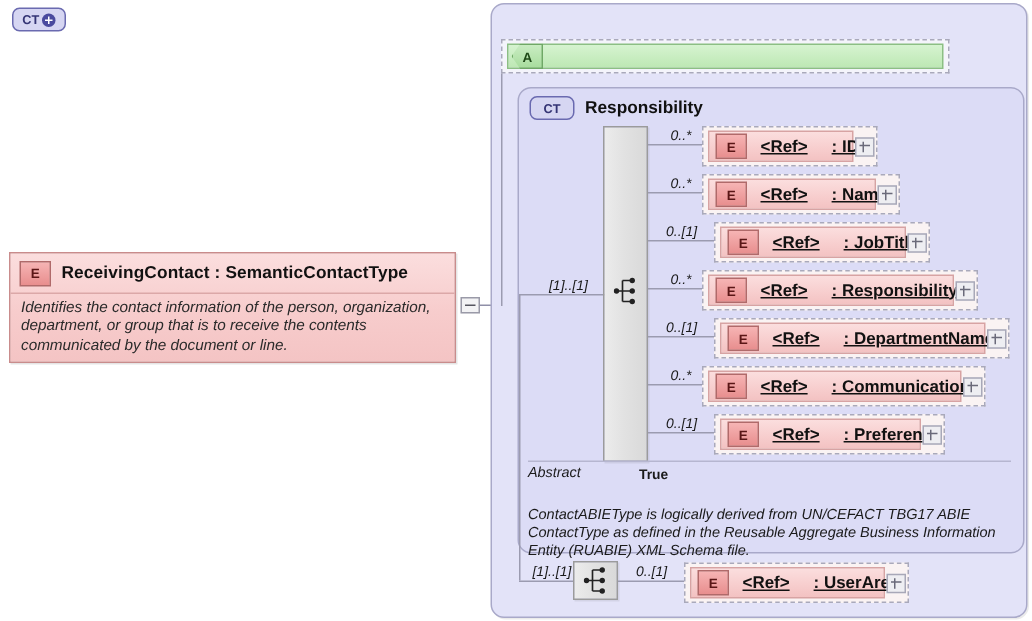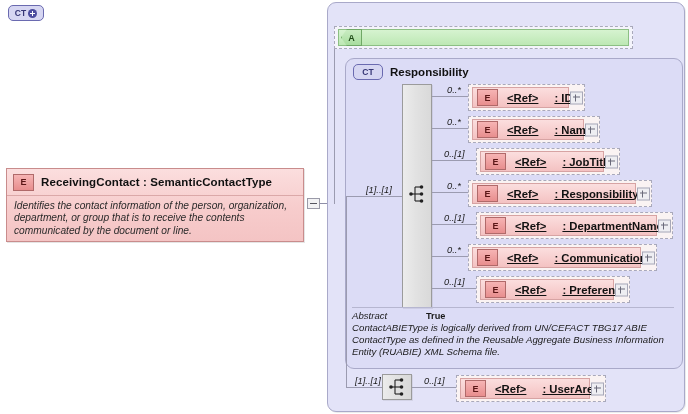--- a/index.html
+++ b/index.html
@@ -243,21 +243,21 @@
   .abstract-row {
     left: 352px; top: 307px; width: 322px; height: 14px;
     display: flex; align-items: flex-end;
     font-size: 9.6px;
     border-top: 1px solid #b6b6d0;
     gap: 27px;
   }
   .abstract-key { font-style: italic; color: #1a1a1a; width: 47px; }
   .abstract-val { font-weight: bold; font-size: 9.2px; color: #1a1a1a; }
   .type-doc {
-    left: 352px; top: 322px; width: 320px;
+    left: 352px; top: 338px; width: 320px;
     font-style: italic;
     font-size: 9.7px;
     line-height: 12px;
     color: #1a1a1a;
   }
 </style>
 </head>
 <body>
 
 <div class="canvas">

